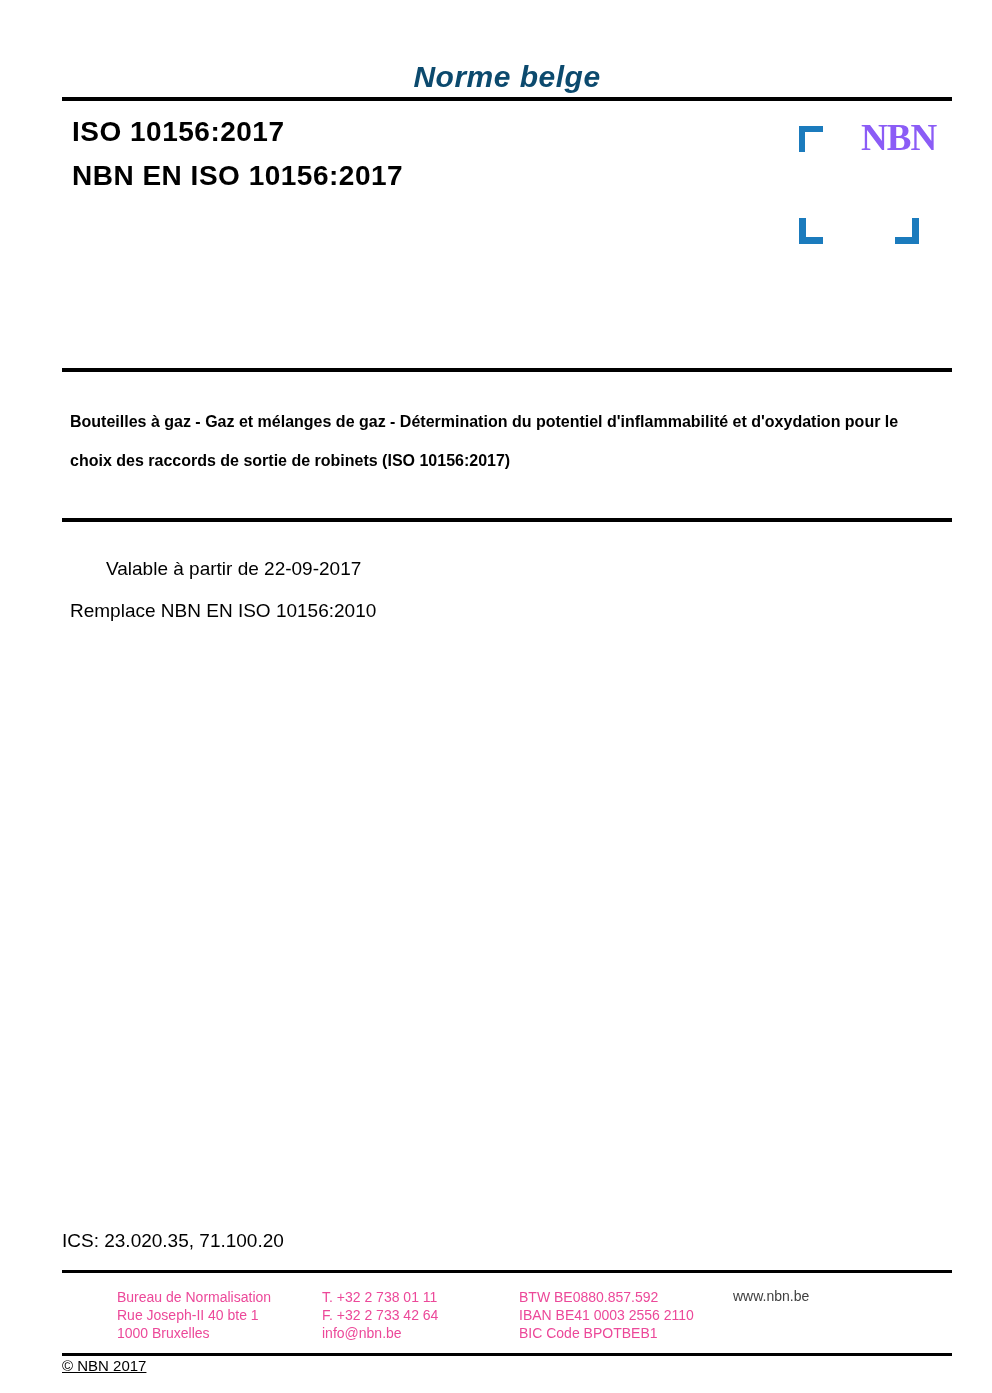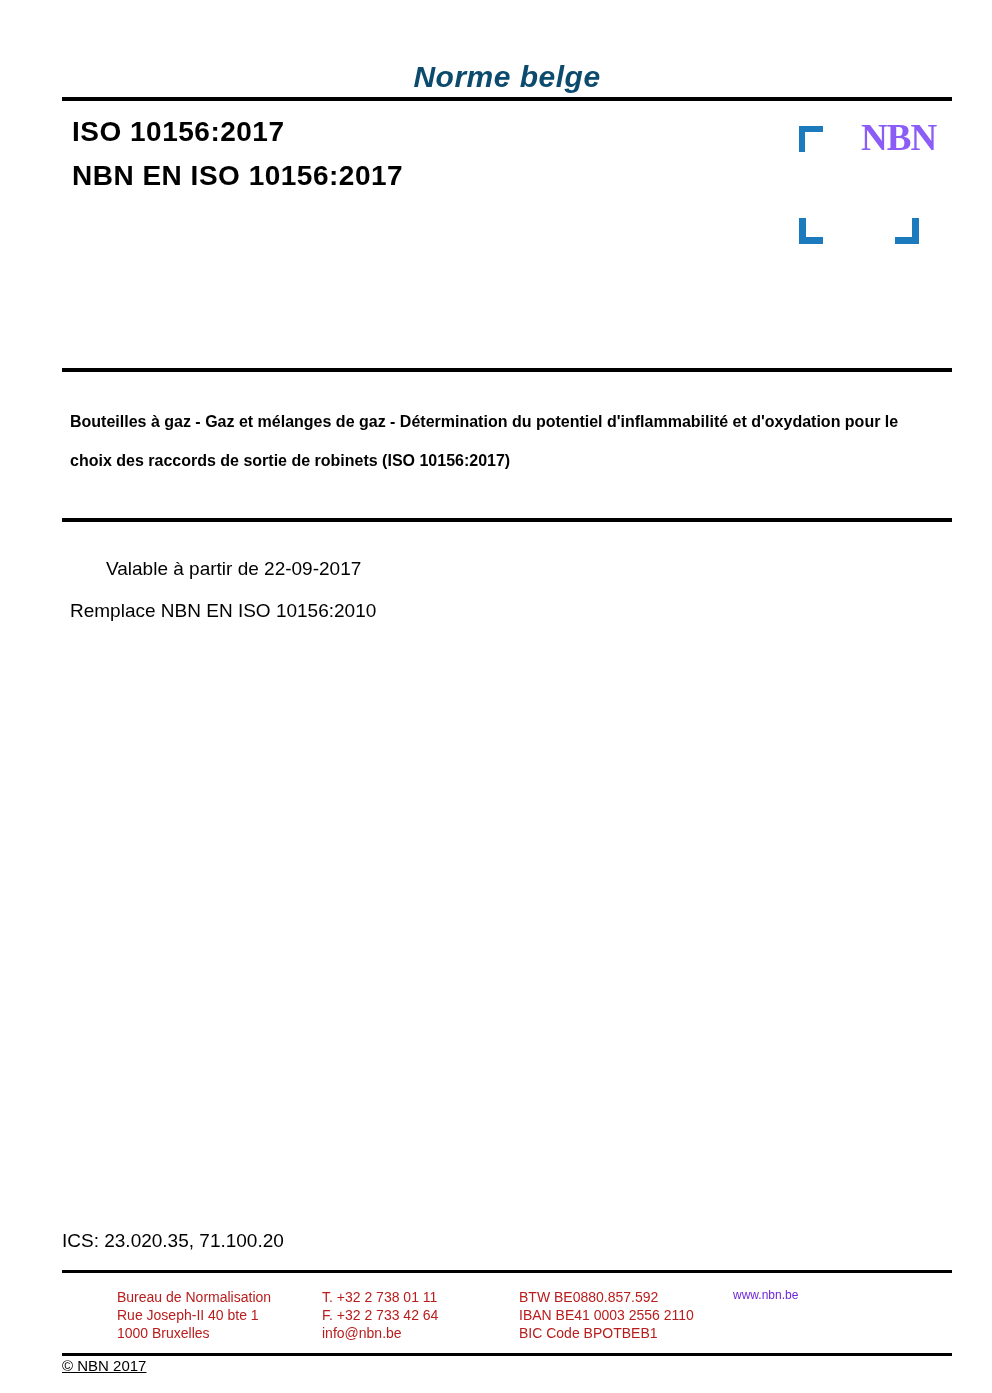--- a/index.html
+++ b/index.html
@@ -48,25 +48,25 @@
     left: 70px; top: 402px; width: 830px;
     font-size: 16px; font-weight: bold;
     line-height: 39px;
   }
 
   .plain { font-size: 19px; }
   .validity { left: 70px; top: 558px; margin-left: 36px; }
   .replaces { left: 70px; top: 600px; }
   .ics      { left: 62px; top: 1230px; }
 
-  .footer-col { top: 1288px; font-size: 14px; line-height: 18px; color: #b91c1c; }
+  .footer-col { top: 1288px; font-size: 14px; line-height: 18px; color: #ec4899; }
   .footer-address { left: 117px; }
   .footer-contact { left: 322px; }
   .footer-banking { left: 519px; }
-  .footer-website { left: 733px; top: 1288px; font-size: 12px; color: #6d28d9; }
+  .footer-website { left: 733px; top: 1288px; font-size: 14px; color: #404040; }
 
   .copyright { left: 62px; top: 1357px; font-size: 15px; color: #000000; text-decoration: underline; }
 </style>
 </head>
 <body>
 
 <div class="abs norme-belge">Norme belge</div>
 <div class="abs rule rule-1"></div>
 
 <div class="abs standards">

